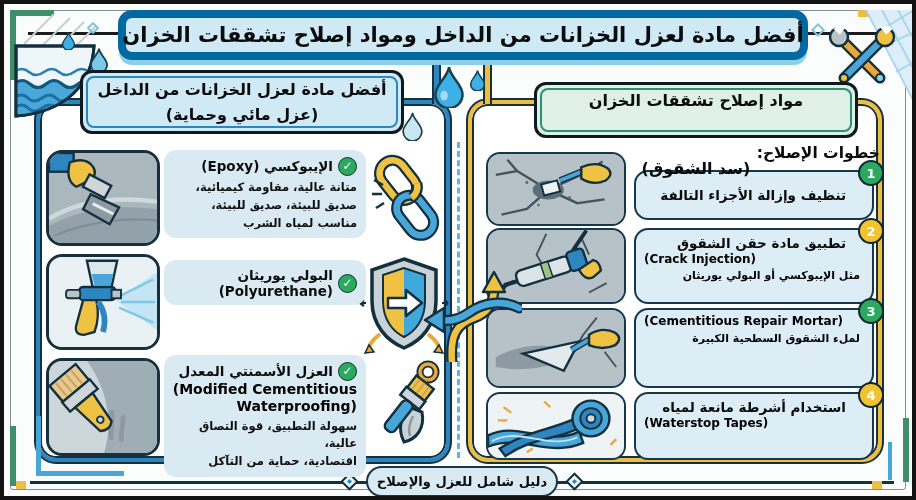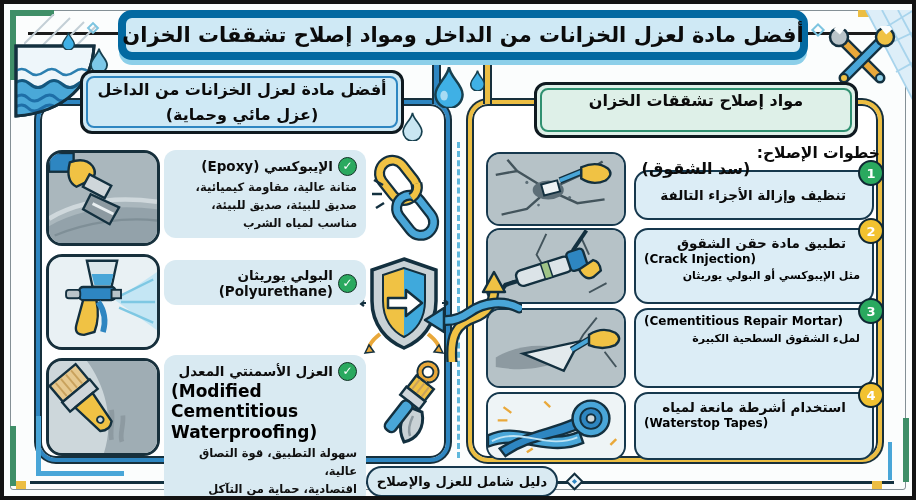--- a/index.html
+++ b/index.html
@@ -48,21 +48,21 @@
   .t1{ top:146px; height:96px; } .t2{ top:250px; height:96px; } .t3{ top:354px; height:98px; }
 
   .bubble{ position:absolute; left:160px; width:202px; background:#d9eaf2; border-radius:12px;
            padding:7px 9px 6px 7px; direction:rtl; z-index:4; }
   .b1{ top:146px; } .b2{ top:256px; } .b3{ top:351px; }
   .mat-name{ display:flex; align-items:center; gap:5px; font-size:13.5px; font-weight:bold;
              color:#0c0c0c; line-height:1.2; }
   .check{ width:19px; height:19px; flex:none; border-radius:50%; background:#2aa95f;
           border:1.5px solid #113325; color:#fff; font-size:12px; font-weight:bold;
           display:inline-flex; align-items:center; justify-content:center; }
-  .mat-en{ font-size:17px; font-weight:bold; text-align:left; line-height:1.2;
+  .mat-en{ font-size:14px; font-weight:bold; text-align:right; line-height:1.2;
            direction:ltr; unicode-bidi:isolate; white-space:pre-line; }
   .mat-desc{ font-size:11.5px; font-weight:bold; color:#101010; text-align:right;
              line-height:1.55; white-space:pre-line; margin-top:3px; }
 
   .side-icon{ position:absolute; z-index:3; } .side-icon svg{ display:block; }
   .ic-chain{ left:366px; top:150px; } .ic-shield{ left:354px; top:250px; } .ic-tools2{ left:362px; top:356px; }
 
   
   .steps-label{ position:absolute; left:690px; top:140px; width:186px; z-index:4;
                 font-size:15.5px; font-weight:bold; color:#0b0b0b; text-align:right; direction:rtl; }

